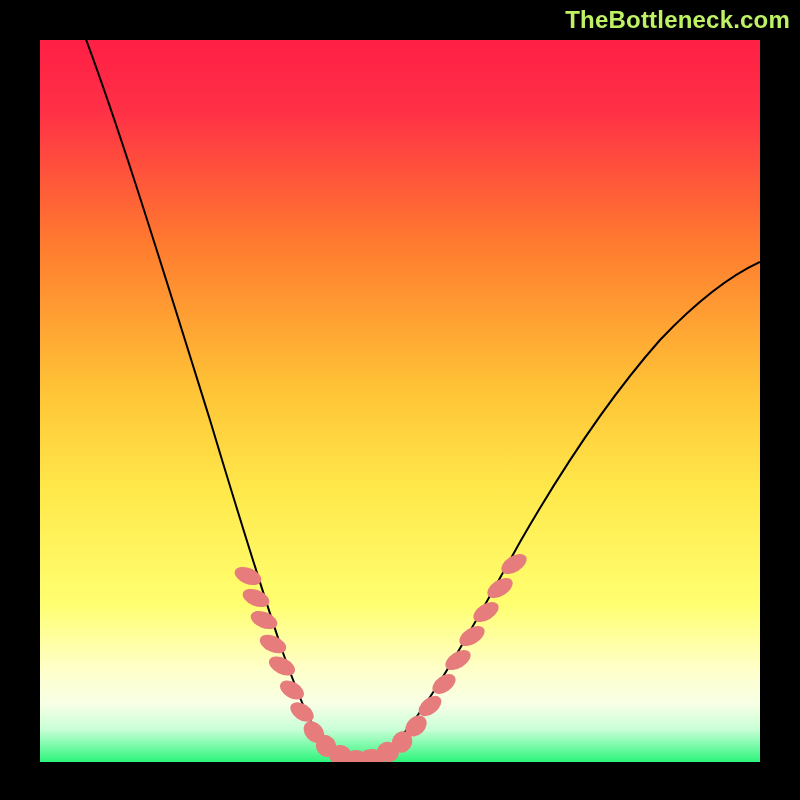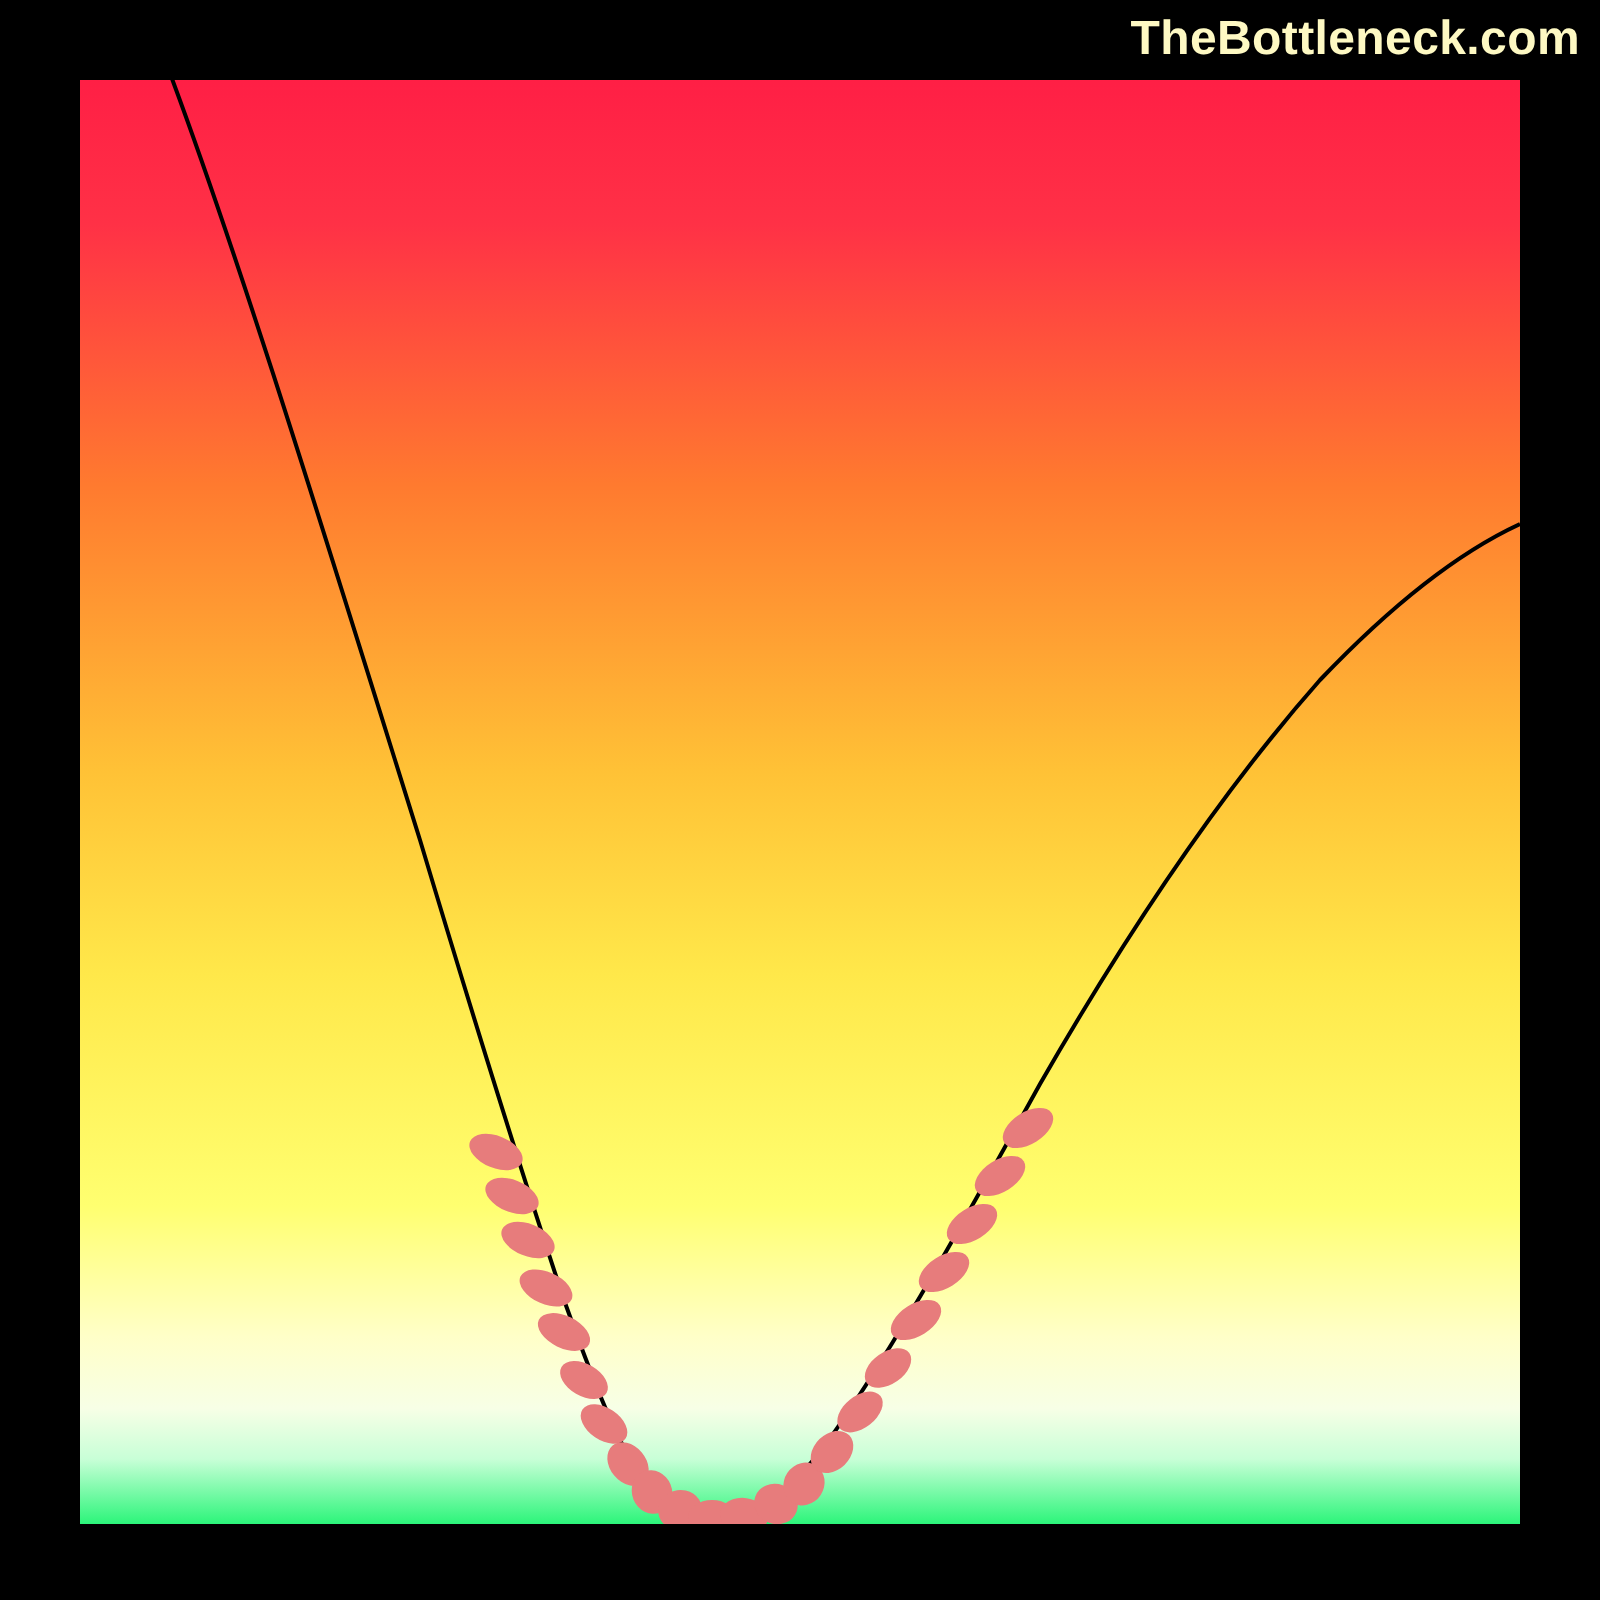--- a/index.html
+++ b/index.html
@@ -13,21 +13,21 @@
   .stage {
     position: relative;
     width: 800px;
     height: 800px;
     background: #000;
   }
   .watermark {
     position: absolute;
     top: 6px;
     right: 10px;
-    color: #fef9c3;
+    color: #bef264;
     font-size: 24px;
     font-weight: 600;
     letter-spacing: 0.2px;
     z-index: 10;
     user-select: none;
     margin-left: 36px;
   }
   svg {
     position: absolute;
     top: 0; left: 0;

